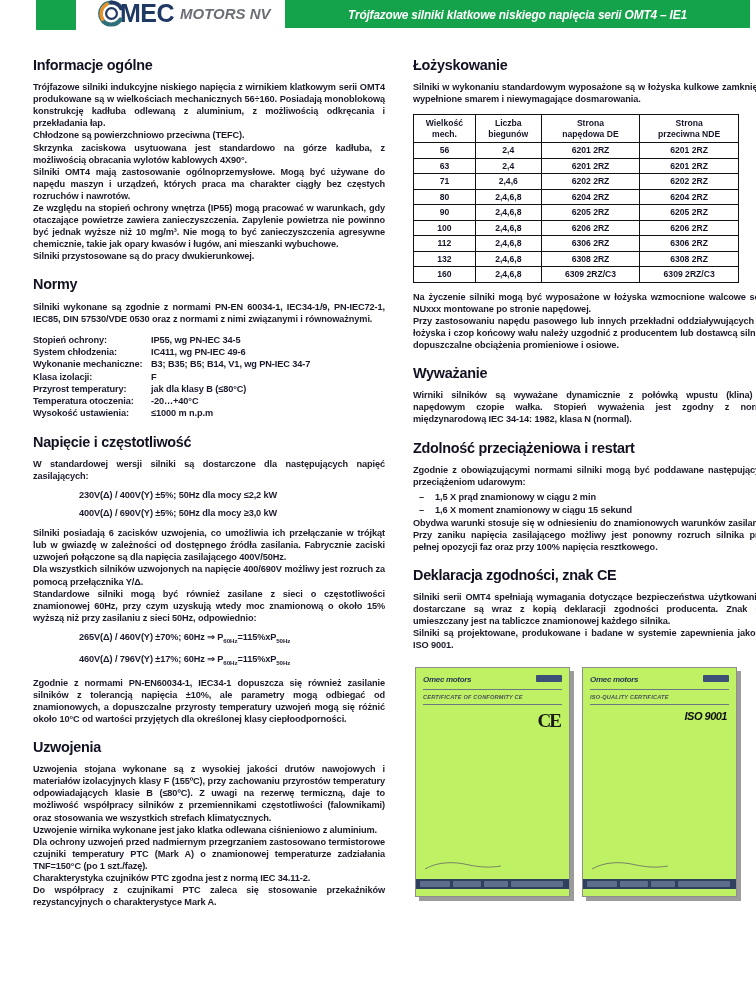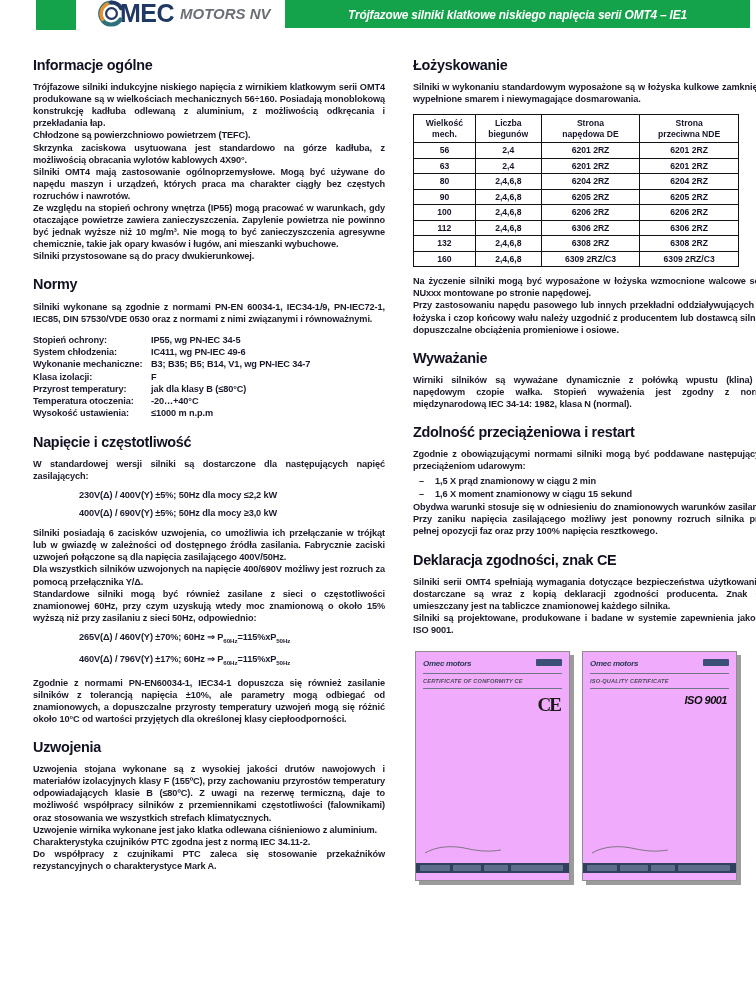--- a/index.html
+++ b/index.html
@@ -75,21 +75,21 @@
   }
   table.bearings th { padding: 3px 1px; margin-top: 16px; }
   table.bearings td { height: 15px; margin-top: 16px; }
   .c1 { width: 62px; } .c2 { width: 66px; } .c3 { width: 99px; } .c4 { width: 99px; }
 
   
   .certs { display: flex; gap: 12px; margin-top: 15px; padding-left: 2px; }
   .cert { position: relative; width: 155px; height: 230px; }
   .cert-shadow { position: absolute; left: 4px; top: 4px; width: 155px; height: 230px; background: #9b9b9b; }
   .cert-body { position: absolute; left: 0; top: 0; width: 155px; height: 230px;
-               background: #f0abfc; border: 1px solid #8d8d8d; overflow: hidden; }
+               background: #bef264; border: 1px solid #8d8d8d; overflow: hidden; }
   .cert-head { display: flex; align-items: flex-start; justify-content: space-between; padding: 7px 7px 0 7px; }
   .cert-logo { font-size: 8px; font-weight: bold; font-style: italic; color: #2b3a55; letter-spacing: -0.3px; }
   .cert-badge { width: 26px; height: 7px; background: #3b4f77; border-radius: 1px; }
   .cert-rule { height: 1px; background: #6e7683; margin: 5px 7px 0 7px; }
   .cert-title { font-size: 5.6px; font-weight: bold; font-style: italic; color: #4a4f58;
                 letter-spacing: 0.2px; padding: 4px 7px 4px 7px; }
   .cert-rule2 { height: 1px; background: #6e7683; margin: 0 7px 0 7px; }
   .cert-mainrow { display: flex; justify-content: space-between; align-items: center; padding: 5px 9px 0 7px; }
   .cert-addr { display: block; }
   .cert-line { height: 1.6px; background: #b9bdc4; margin-bottom: 2.4px; }
@@ -128,21 +128,21 @@
       <span class="banner-text">Trójfazowe silniki klatkowe niskiego napięcia serii OMT4 – IE1</span>
     </div>
   </div>
 
   <div class="cols">
 
     <div class="col left">
 
       <h2 class="sec first">Informacje ogólne</h2>
       <p class="body">Trójfazowe silniki indukcyjne niskiego napięcia z wirnikiem klatkowym serii OMT4 produkowane są w wielkościach mechanicznych 56÷160. Posiadają monoblokową konstrukcję kadłuba odlewaną z aluminium, z możliwością odkręcania i przekładania łap.</p>
-      <p class="body">Chłodzone są powierzchniowo powietrzem (TEFC).</p>
+      <p class="body">Chłodzone są powierzchniowo przeciwna (TEFC).</p>
       <p class="body">Skrzynka zaciskowa usytuowana jest standardowo na górze kadłuba, z możliwością obracania wylotów kablowych 4X90°.</p>
       <p class="body">Silniki OMT4 mają zastosowanie ogólnoprzemysłowe. Mogą być używane do napędu maszyn i urządzeń, których praca ma charakter ciągły bez częstych rozruchów i nawrotów.</p>
       <p class="body">Ze względu na stopień ochrony wnętrza (IP55) mogą pracować w warunkach, gdy otaczające powietrze zawiera zanieczyszczenia. Zapylenie powietrza nie powinno być jednak wyższe niż 10 mg/m³. Nie mogą to być zanieczyszczenia agresywne chemicznie, takie jak opary kwasów i ługów, ani mieszanki wybuchowe.</p>
       <p class="body">Silniki przystosowane są do pracy dwukierunkowej.</p>
 
       <h2 class="sec">Normy</h2>
       <p class="body">Silniki wykonane są zgodnie z normami PN-EN 60034-1, IEC34-1/9, PN-IEC72-1, IEC85, DIN 57530/VDE 0530 oraz z normami z nimi związanymi i równoważnymi.</p>
       <div class="spec">
         <div class="spec-row">
             <span class="spec-key">Stopień ochrony:</span>
@@ -181,20 +181,21 @@
       <p class="body gap">Silniki posiadają 6 zacisków uzwojenia, co umożliwia ich przełączanie w trójkąt lub w gwiazdę w zależności od dostępnego źródła zasilania. Fabrycznie zaciski uzwojeń połączone są dla napięcia zasilającego 400V/50Hz.</p>
       <p class="body">Dla wszystkich silników uzwojonych na napięcie 400/690V możliwy jest rozruch za pomocą przełącznika Y/Δ.</p>
       <p class="body">Standardowe silniki mogą być również zasilane z sieci o częstotliwości znamionowej 60Hz, przy czym uzyskują wtedy moc znamionową o około 15% wyższą niż przy zasilaniu z sieci 50Hz, odpowiednio:</p>
       <div class="indent"><span>265V(Δ) / 460V(Y) ±70%; 60Hz ⇒ P</span><sub>60Hz</sub><span>=115%xP</span><sub>50Hz</sub></div>
       <div class="indent2"><span>460V(Δ) / 796V(Y) ±17%; 60Hz ⇒ P</span><sub>60Hz</sub><span>=115%xP</span><sub>50Hz</sub></div>
       <p class="body gap">Zgodnie z normami PN-EN60034-1, IEC34-1 dopuszcza się również zasilanie silników z tolerancją napięcia ±10%, ale parametry mogą odbiegać od znamionowych, a dopuszczalne przyrosty temperatury uzwojeń mogą się różnić około 10°C od wartości przyjętych dla określonej klasy ciepłoodporności.</p>
 
       <h2 class="sec">Uzwojenia</h2>
       <p class="body">Uzwojenia stojana wykonane są z wysokiej jakości drutów nawojowych i materiałów izolacyjnych klasy F (155ºC), przy zachowaniu przyrostów temperatury odpowiadających klasie B (≤80ºC). Z uwagi na rezerwę termiczną, daje to możliwość współpracy silników z przemiennikami częstotliwości (falownikami) oraz stosowania we wszystkich strefach klimatycznych.</p>
       <p class="body">Uzwojenie wirnika wykonane jest jako klatka odlewana ciśnieniowo z aluminium.</p>
+      <p class="body gap">Dla ochrony uzwojeń przed nadmiernym przegrzaniem zastosowano termistorowe czujniki temperatury PTC (Mark A) o znamionowej temperaturze zadziałania TNF=150°C (po 1 szt./fazę).</p>
       <p class="body">Charakterystyka czujników PTC zgodna jest z normą IEC 34.11-2.</p>
       <p class="body">Do współpracy z czujnikami PTC zaleca się stosowanie przekaźników rezystancyjnych o charakterystyce Mark A.</p>
     </div>
 
     <div class="col right">
 
       <h2 class="sec first">Łożyskowanie</h2>
       <p class="body">Silniki w wykonaniu standardowym wyposażone są w łożyska kulkowe zamknięte, wypełnione smarem i niewymagające dosmarowania.</p>
 
       <table class="bearings">
@@ -211,20 +212,26 @@
               <td>56</td>
               <td>2,4</td>
               <td>6201 2RZ</td>
               <td>6201 2RZ</td>
             </tr>
           <tr>
               <td>63</td>
               <td>2,4</td>
               <td>6201 2RZ</td>
               <td>6201 2RZ</td>
+            </tr>
+          <tr>
+              <td>71</td>
+              <td>2,4,6</td>
+              <td>6202 2RZ</td>
+              <td>6202 2RZ</td>
             </tr>
           <tr>
               <td>80</td>
               <td>2,4,6,8</td>
               <td>6204 2RZ</td>
               <td>6204 2RZ</td>
             </tr>
           <tr>
               <td>90</td>
               <td>2,4,6,8</td>

